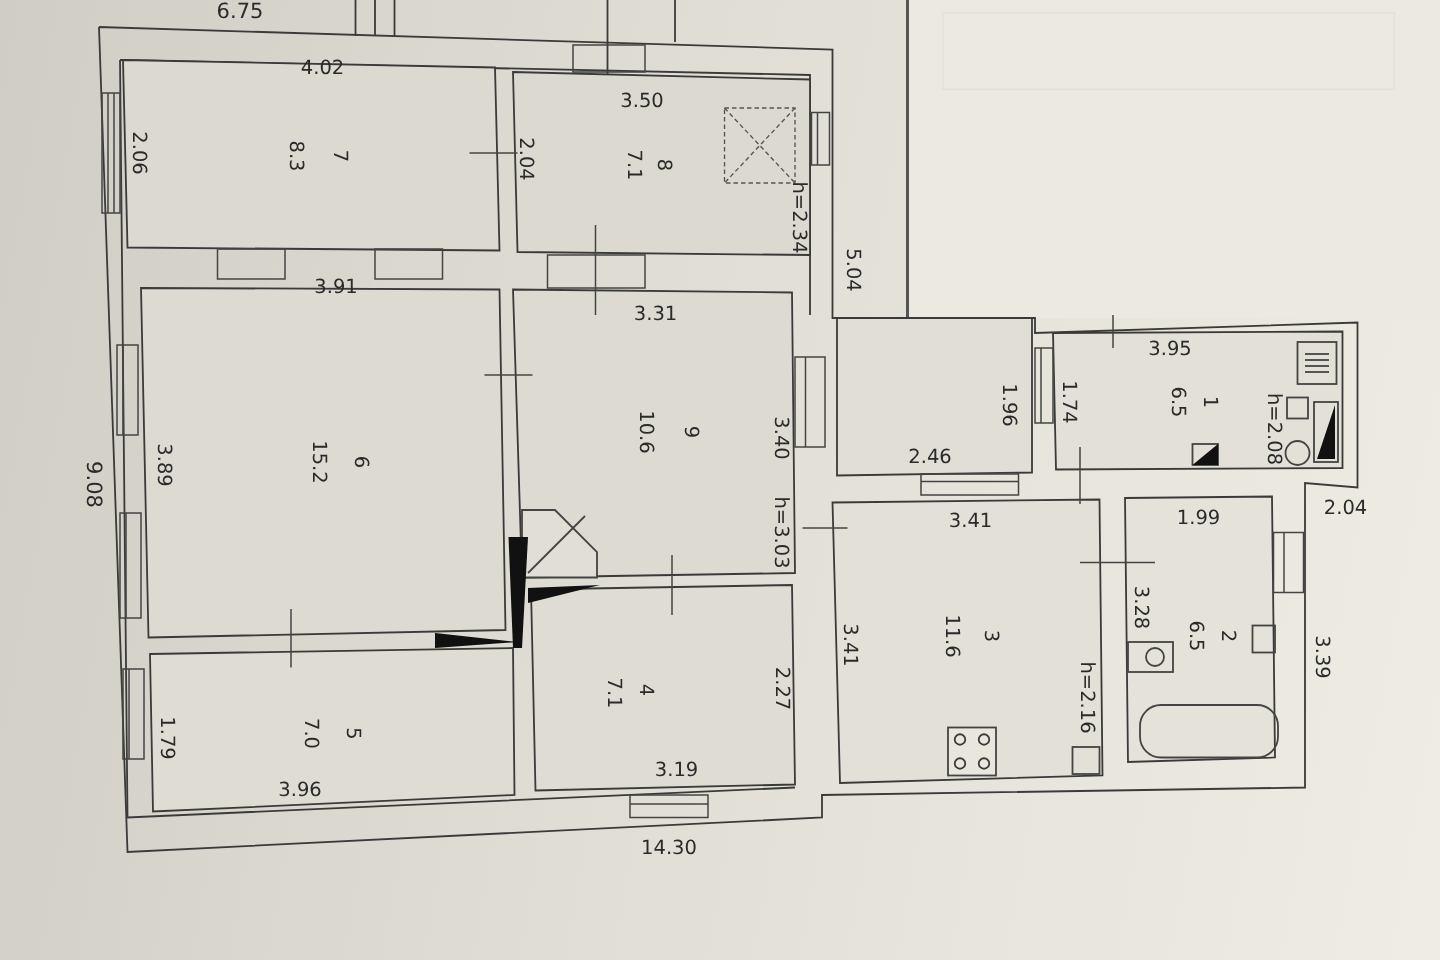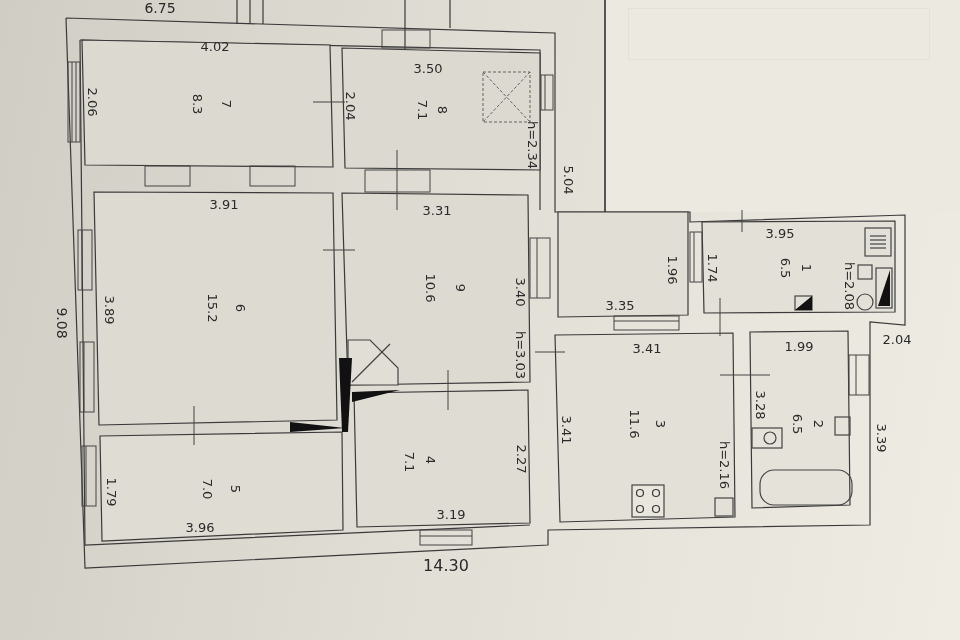--- a/index.html
+++ b/index.html
@@ -144,37 +144,37 @@
 
   <g fill="#111" stroke="none">
     <polygon points="339,358 352,358 348,432 342,432"></polygon>
     <polygon points="352,392 400,390 352,402"></polygon>
     <polygon points="290,422 345,428 290,432"></polygon>
   </g>
 </svg>
 
 <div class="lbl flat" style="left:160px;top:8px;font-size:14px">6.75</div>
 <div class="lbl rot" style="left:62px;top:323px;font-size:14px">9.08</div>
-<div class="lbl flat" style="left:446px;top:566px;font-size:16px">14.30</div>
+<div class="lbl flat" style="left:446px;top:566px;font-size:13px">14.30</div>
 <div class="lbl rot" style="left:568px;top:180px">5.04</div>
 <div class="lbl flat" style="left:897px;top:339px">2.04</div>
 <div class="lbl rot" style="left:881px;top:438px">3.39</div>
 
 <div class="lbl flat" style="left:215px;top:46px">4.02</div>
 <div class="lbl rot" style="left:92px;top:102px">2.06</div>
 <div class="lbl rot" style="left:226px;top:104px">7</div>
 <div class="lbl rot" style="left:197px;top:104px">8.3</div>
 
 <div class="lbl flat" style="left:428px;top:68px">3.50</div>
 <div class="lbl rot" style="left:350px;top:106px">2.04</div>
 <div class="lbl rot" style="left:442px;top:110px">8</div>
 <div class="lbl rot" style="left:422px;top:110px">7.1</div>
 <div class="lbl rot" style="left:532px;top:145px">h=2.34</div>
 
-<div class="lbl flat" style="left:224px;top:204px">3.91</div>
+<div class="lbl flat" style="left:224px;top:192px">3.91</div>
 <div class="lbl rot" style="left:109px;top:310px">3.89</div>
 <div class="lbl rot" style="left:240px;top:308px">6</div>
 <div class="lbl rot" style="left:212px;top:308px">15.2</div>
 
 <div class="lbl flat" style="left:437px;top:210px">3.31</div>
 <div class="lbl rot" style="left:520px;top:292px">3.40</div>
 <div class="lbl rot" style="left:460px;top:288px">9</div>
 <div class="lbl rot" style="left:430px;top:288px">10.6</div>
 <div class="lbl rot" style="left:520px;top:355px">h=3.03</div>
 
@@ -182,21 +182,21 @@
 <div class="lbl rot" style="left:235px;top:489px">5</div>
 <div class="lbl rot" style="left:207px;top:489px">7.0</div>
 <div class="lbl flat" style="left:200px;top:527px">3.96</div>
 
 <div class="lbl rot" style="left:521px;top:459px">2.27</div>
 <div class="lbl rot" style="left:430px;top:460px">4</div>
 <div class="lbl rot" style="left:409px;top:462px">7.1</div>
 <div class="lbl flat" style="left:451px;top:514px">3.19</div>
 
 <div class="lbl rot" style="left:672px;top:270px">1.96</div>
-<div class="lbl flat" style="left:620px;top:305px">3.35</div>
+<div class="lbl flat" style="left:620px;top:305px">2.46</div>
 
 <div class="lbl flat" style="left:780px;top:233px">3.95</div>
 <div class="lbl rot" style="left:712px;top:268px">1.74</div>
 <div class="lbl rot" style="left:806px;top:268px">1</div>
 <div class="lbl rot" style="left:785px;top:268px">6.5</div>
 <div class="lbl rot" style="left:849px;top:286px">h=2.08</div>
 
 <div class="lbl flat" style="left:647px;top:348px">3.41</div>
 <div class="lbl rot" style="left:566px;top:430px">3.41</div>
 <div class="lbl rot" style="left:660px;top:424px">3</div>

